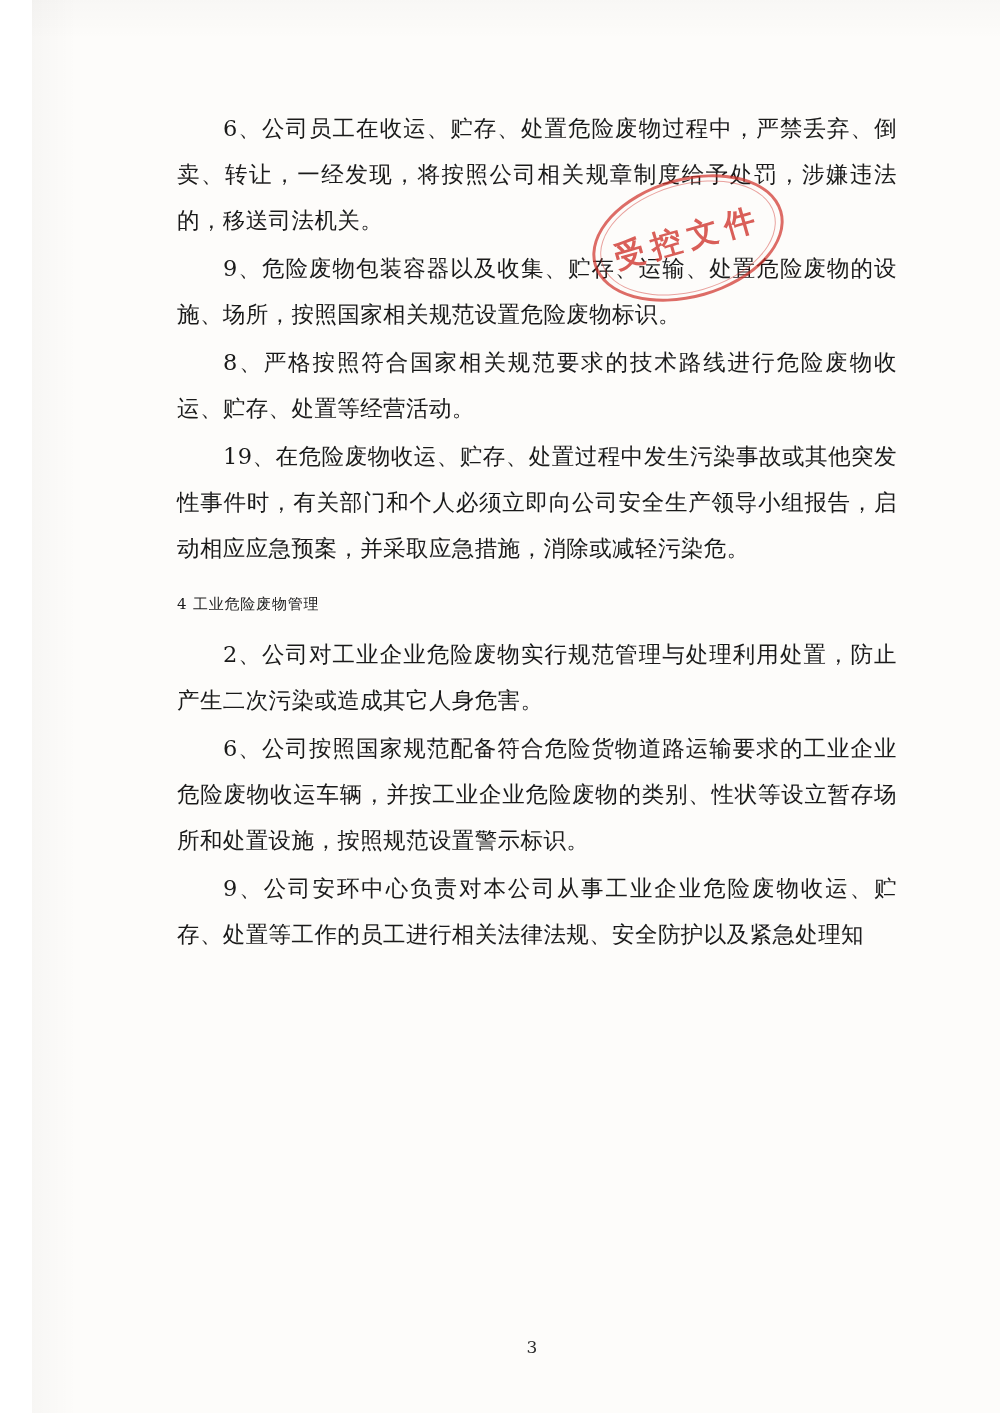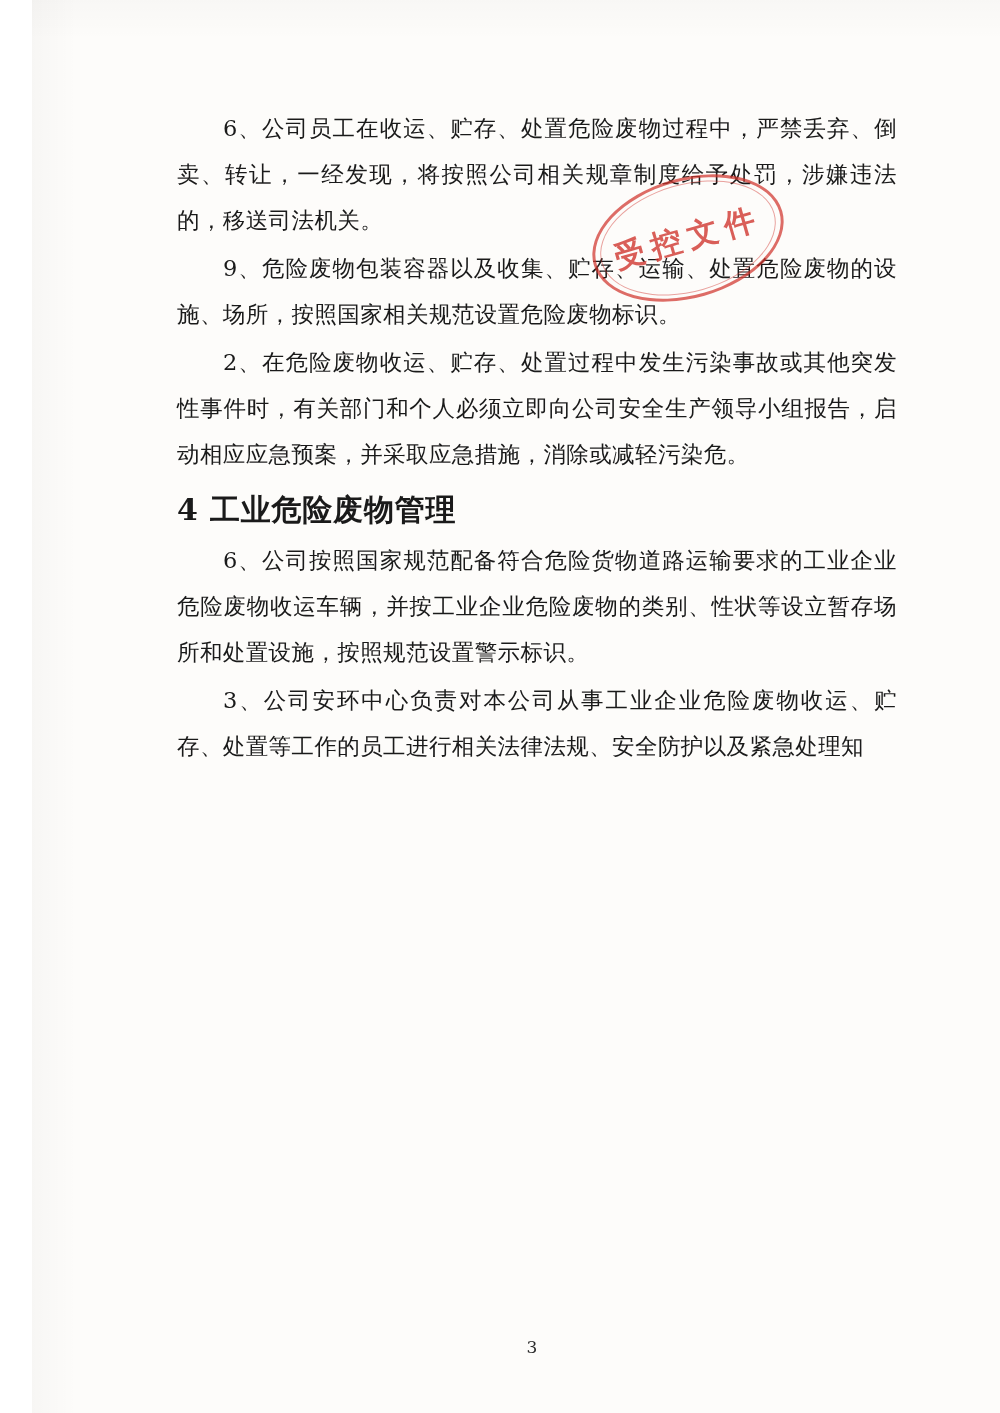--- a/index.html
+++ b/index.html
@@ -37,24 +37,24 @@
     margin: 0 0 2px 0;
     font-size: 22.5px;
     line-height: 46px;
     letter-spacing: 0.4px;
     text-align: justify;
     text-justify: inter-ideograph;
     text-indent: 46px;
   }
   p.heading {
     margin: 10px 0 4px 0;
-    font-size: 30px;
+    font-size: 15px;
     line-height: 46px;
     letter-spacing: 0.8px;
-    font-weight: bold;
+    font-weight: normal;
     text-indent: 0;
   }
   .page-number {
     position: absolute;
     left: 0;
     right: 0;
     top: 1337px;
     text-align: center;
     font-size: 17px;
     font-family: "DejaVu Serif", "Liberation Serif", serif;
@@ -103,24 +103,26 @@
   }
 </style>
 </head>
 <body>
 
 <div class="page">
 
   <div class="body-area">
     <p class="para">6、公司员工在收运、贮存、处置危险废物过程中，严禁丢弃、倒卖、转让，一经发现，将按照公司相关规章制度给予处罚，涉嫌违法的，移送司法机关。</p>
     <p class="para">9、危险废物包装容器以及收集、贮存、运输、处置危险废物的设施、场所，按照国家相关规范设置危险废物标识。</p>
-    <p class="para">2、在危险废物收运、贮存、处置过程中发生污染事故或其他突发性事件时，有关部门和个人必须立即向公司安全生产领导小组报告，启动相应应急预案，并采取应急措施，消除或减轻污染危。</p>
+    <p class="para">8、严格按照符合国家相关规范要求的技术路线进行危险废物收运、贮存、处置等经营活动。</p>
+    <p class="para">19、在危险废物收运、贮存、处置过程中发生污染事故或其他突发性事件时，有关部门和个人必须立即向公司安全生产领导小组报告，启动相应应急预案，并采取应急措施，消除或减轻污染危。</p>
     <p class="heading">4  工业危险废物管理</p>
+    <p class="para">2、公司对工业企业危险废物实行规范管理与处理利用处置，防止产生二次污染或造成其它人身危害。</p>
     <p class="para">6、公司按照国家规范配备符合危险货物道路运输要求的工业企业危险废物收运车辆，并按工业企业危险废物的类别、性状等设立暂存场所和处置设施，按照规范设置警示标识。</p>
-    <p class="para">3、公司安环中心负责对本公司从事工业企业危险废物收运、贮存、处置等工作的员工进行相关法律法规、安全防护以及紧急处理知</p>
+    <p class="para">9、公司安环中心负责对本公司从事工业企业危险废物收运、贮存、处置等工作的员工进行相关法律法规、安全防护以及紧急处理知</p>
   </div>
 
   <div class="seal">
     <div class="ring"></div>
     <div class="ring2"></div>
     <div class="seal-text">受控文件</div>
   </div>
 
   <div class="page-number">3</div>
 

